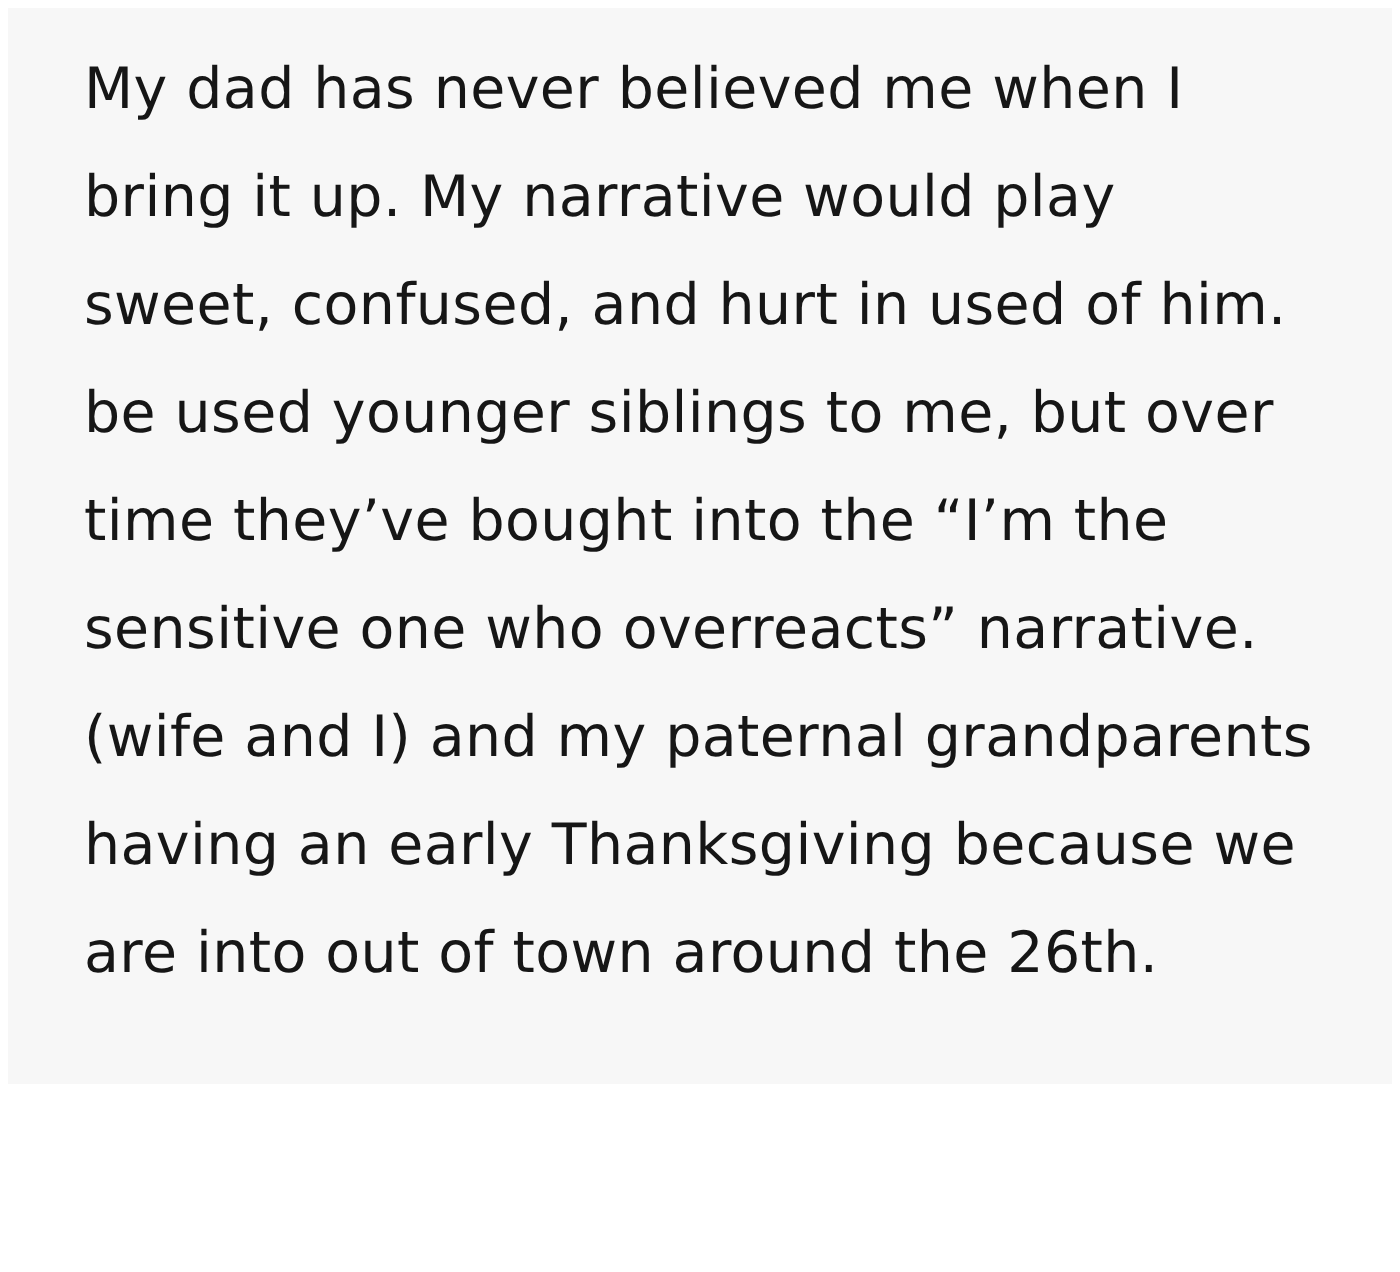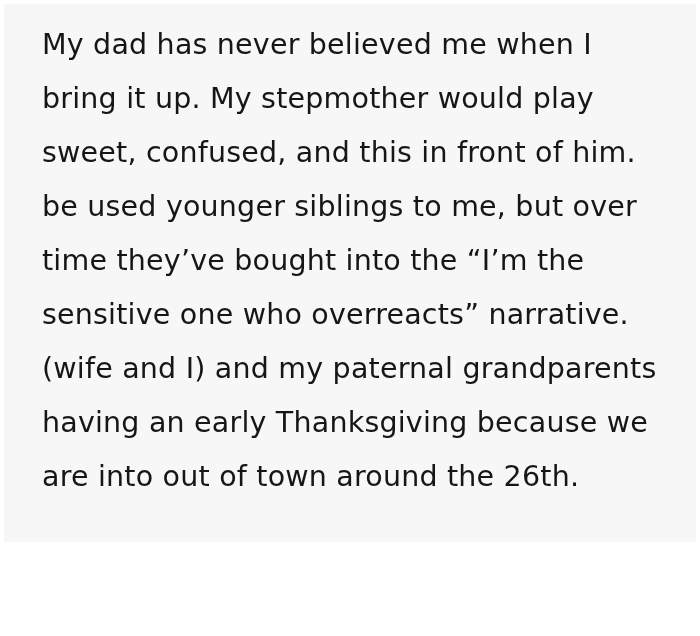--- a/index.html
+++ b/index.html
@@ -26,21 +26,21 @@
     white-space: nowrap;
     letter-spacing: 0.2px;
     font-weight: 400;
   }
 </style>
 </head>
 <body>
 
 <div class="post-card">
   <div class="post-line">My dad has never believed me when I</div>
-  <div class="post-line">bring it up. My stepmother would play</div>
-  <div class="post-line">sweet, confused, and this in front of him.</div>
+  <div class="post-line">bring it up. My narrative would play</div>
+  <div class="post-line">sweet, confused, and hurt in used of him.</div>
   <div class="post-line">be used younger siblings to me, but over</div>
   <div class="post-line">time they’ve bought into the “I’m the</div>
   <div class="post-line">sensitive one who overreacts” narrative.</div>
   <div class="post-line">(wife and I) and my paternal grandparents</div>
   <div class="post-line">having an early Thanksgiving because we</div>
   <div class="post-line">are into out of town around the 26th.</div>
 </div>
 
 </body></html>

